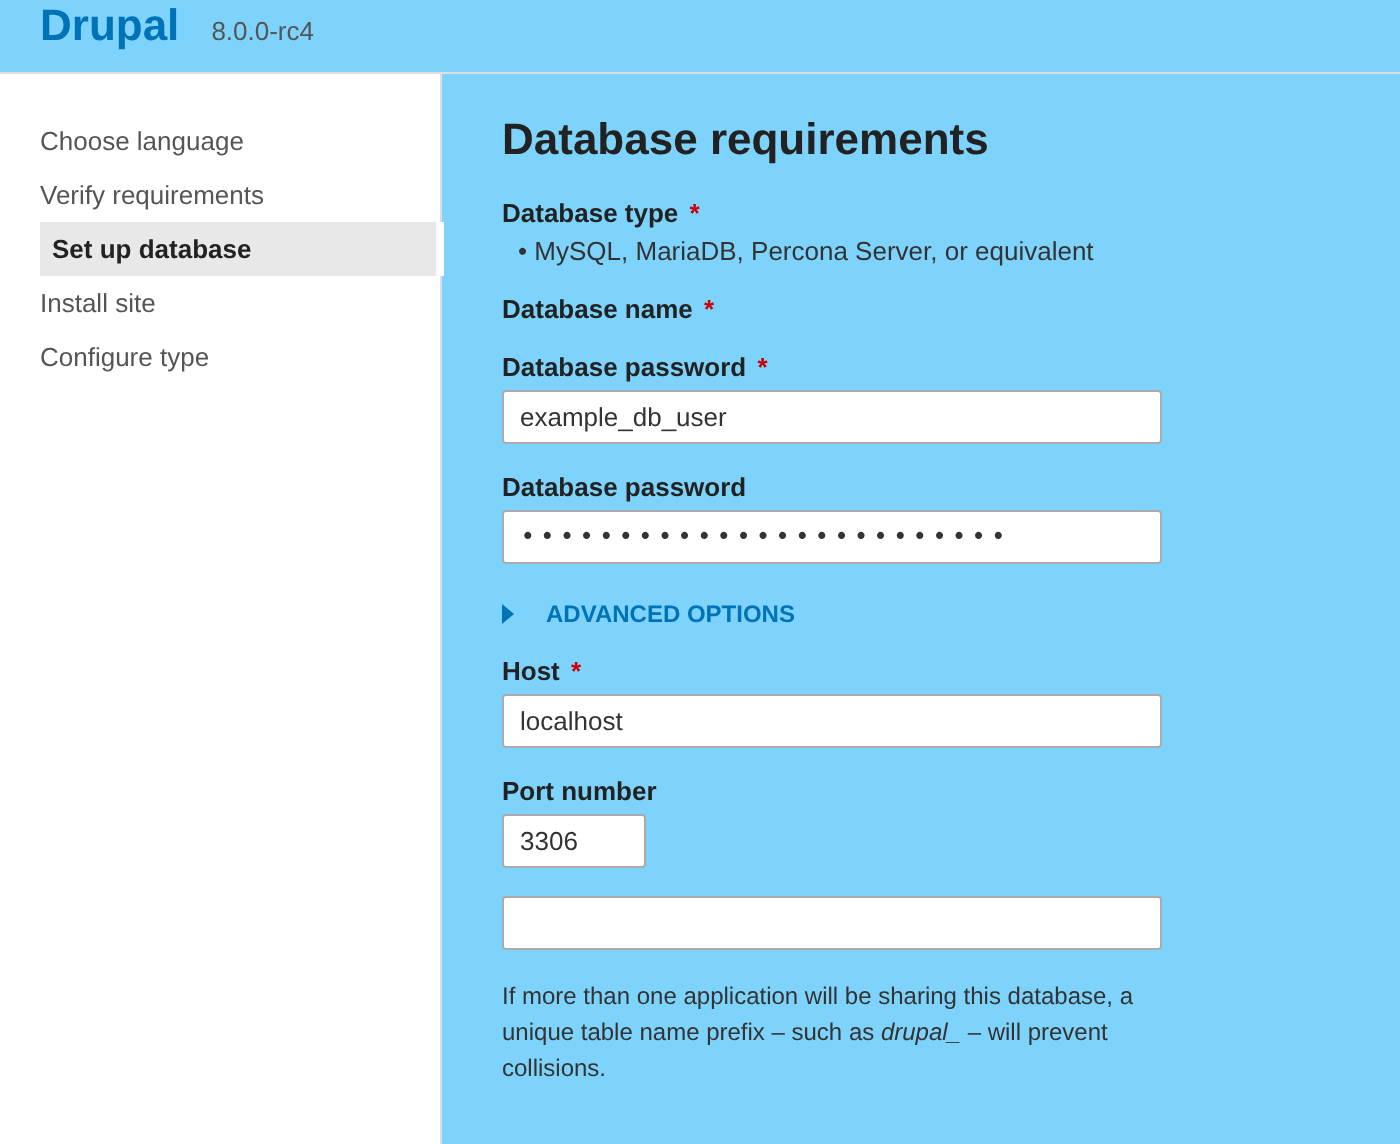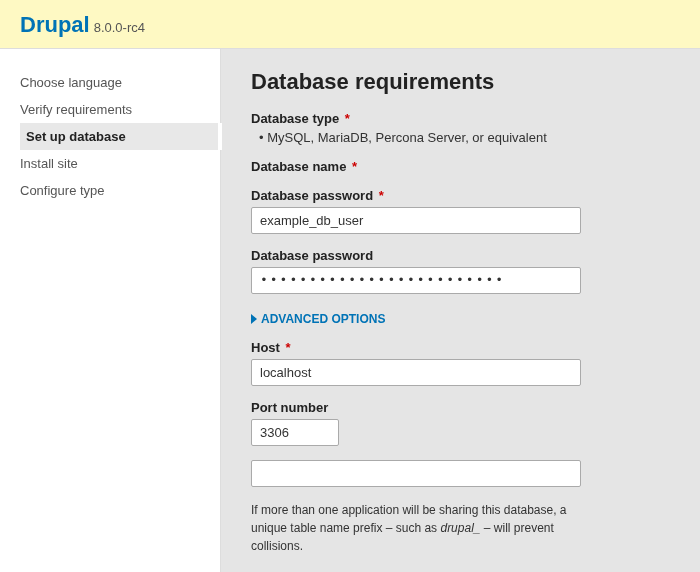--- a/index.html
+++ b/index.html
@@ -7,40 +7,40 @@
       font-family: Arial, Helvetica, sans-serif;
       font-size: 14px;
       background: #0073b6;
       width: 700px;
       height: 572px;
       overflow: hidden;
       display: flex;
       flex-direction: column;
     }
     .top-bar {
-      background: #fef9c3;
-      padding: 12px 20px 10px 20px;
+      background: #7dd3fc;
+      padding: 0 20px 10px 20px;
       border-bottom: 1px solid #ddd;
       display: flex;
       align-items: baseline;
-      gap: 4px;
+      gap: 16px;
     }
     .drupal-logo {
       color: #0073b6;
       font-size: 22px;
       font-weight: bold;
     }
     .version-badge {
       font-size: 13px;
       color: #555;
     }
     .main-area {
       display: flex;
       flex: 1;
-      background: #e5e5e5;
+      background: #7dd3fc;
       overflow: hidden;
       justify-content: flex-end;
     }
     .sidebar {
       width: 220px;
       padding: 20px 0 20px 20px;
       flex-shrink: 0;
       background: #fff;
     }
     .sidebar-item {
@@ -115,21 +115,21 @@
       color: #333;
     }
     .advanced-options {
       color: #0073b6;
       font-size: 12px;
       font-weight: bold;
       cursor: pointer;
       text-decoration: none;
       display: inline-flex;
       align-items: center;
-      gap: 4px;
+      gap: 16px;
       margin-bottom: 14px;
       margin-top: 4px;
     }
     .triangle {
       width: 0;
       height: 0;
       border-top: 5px solid transparent;
       border-bottom: 5px solid transparent;
       border-left: 6px solid #0073b6;
       display: inline-block;
@@ -215,21 +215,21 @@
       <label class="field-label">
         <span>Host</span><span class="required-star"> *</span>
       </label>
       <input class="field-input" type="text" value="localhost" style="">
     </div>
 
     
     <div class="field-group">
       <label class="field-label">Port number</label>
       <div class="port-wrapper">
-        <input class="field-input" type="number" style="width: 88px;" value="3306">
+        <input class="field-input" type="number" style="width: 72px;" value="3306">
       </div>
     </div>
 
     
     <div class="field-group">
       <input class="field-input" type="text" value="" style="">
     </div>
 
     
     <div class="info-text">

